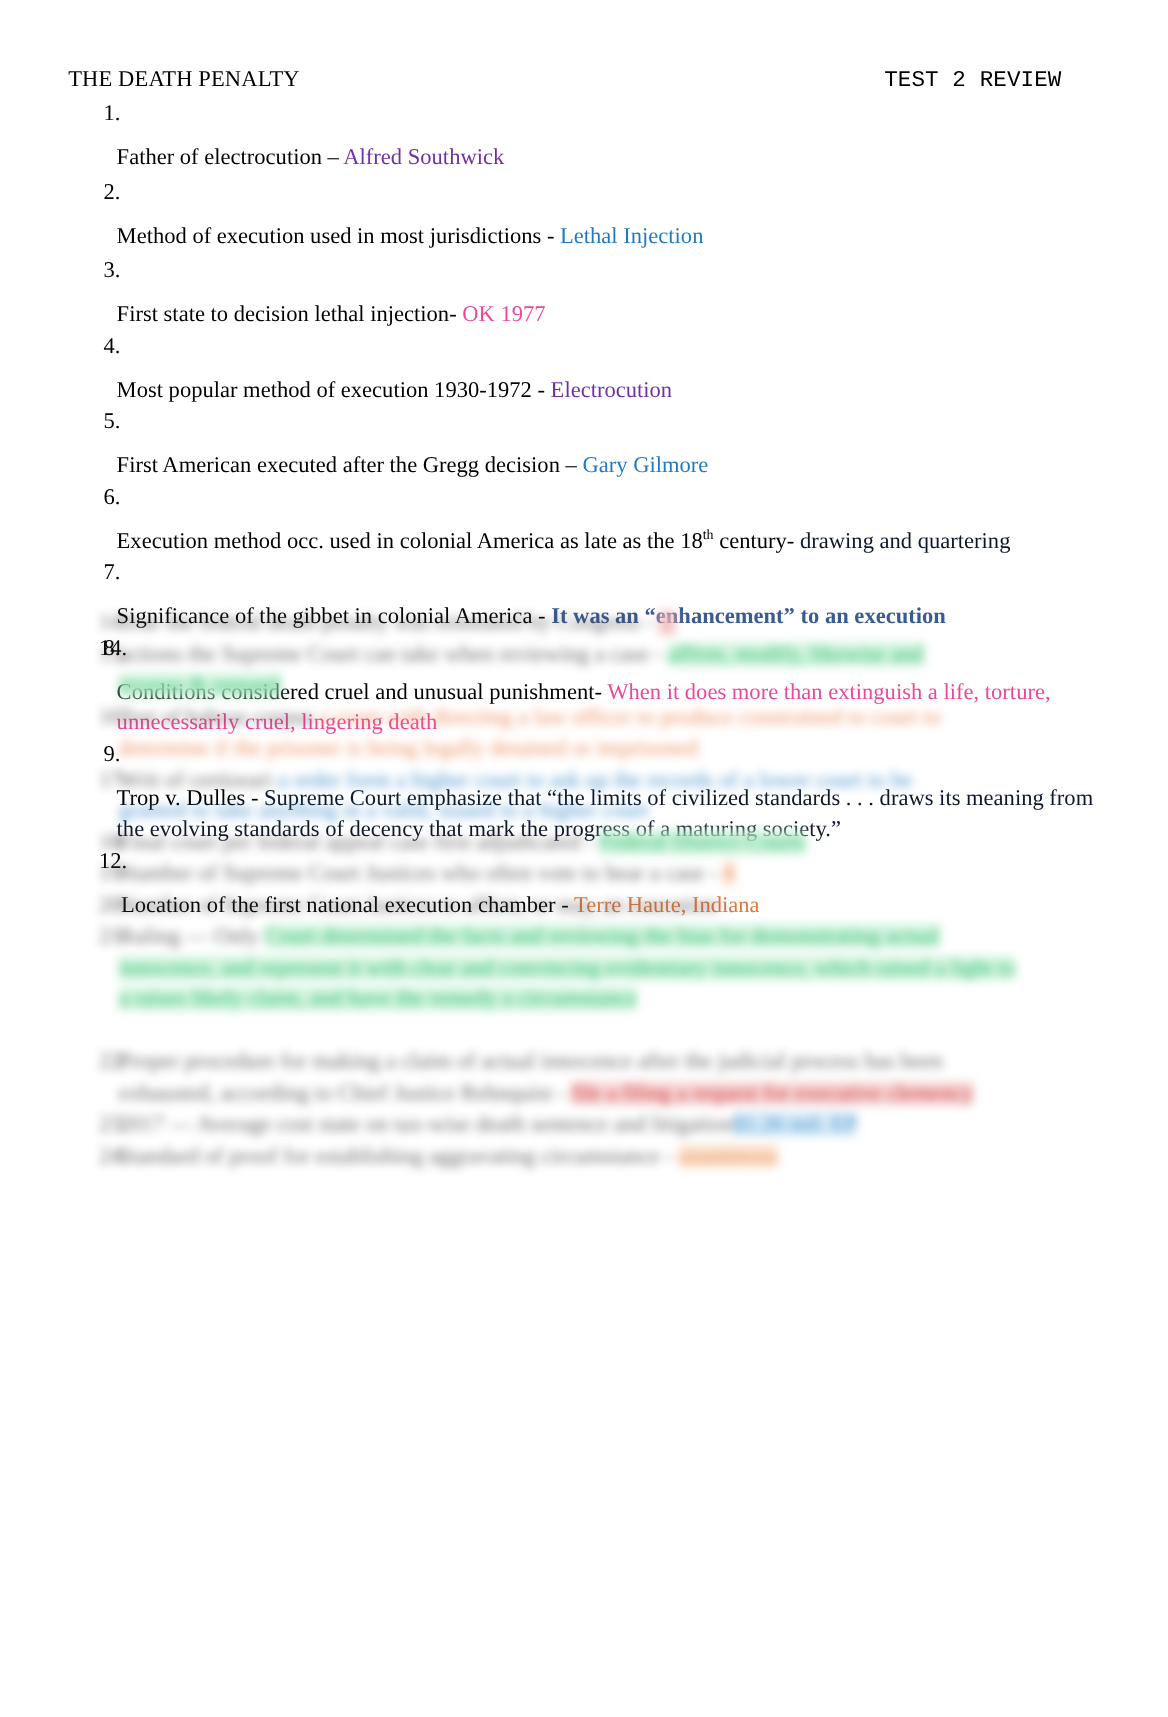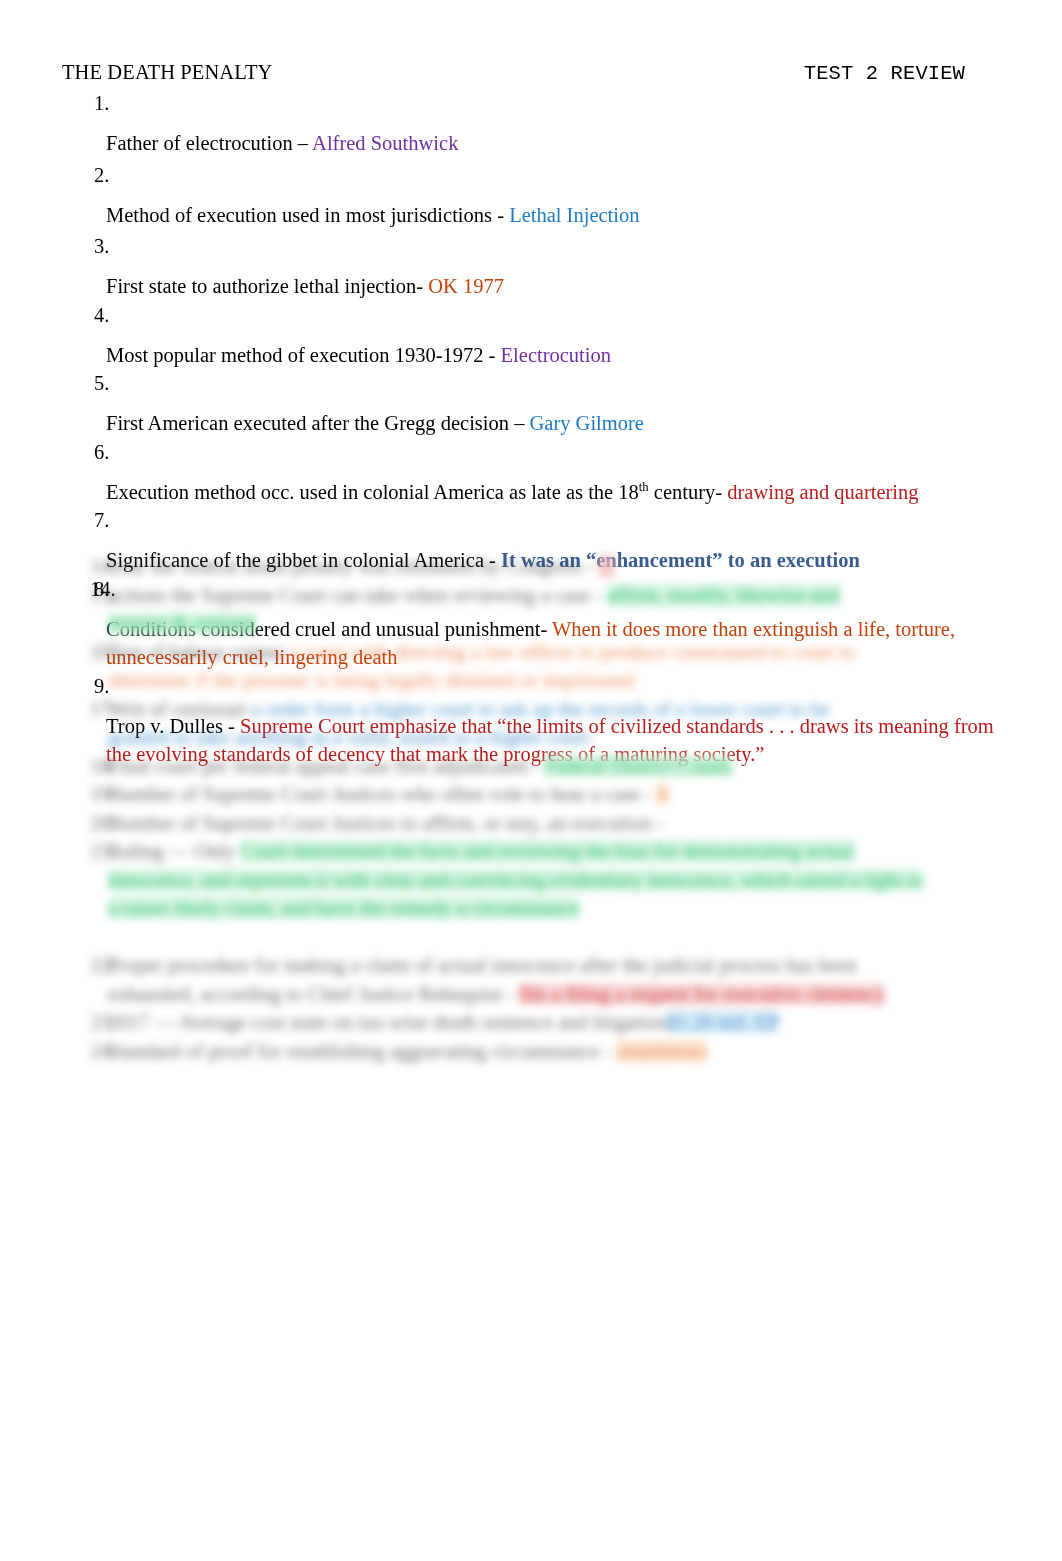--- a/index.html
+++ b/index.html
@@ -73,22 +73,22 @@
     text-indent: 0;
     margin-top: 40px;
   }
   
   .sp-1  { margin-top: 3px; }
   .sp-0  { margin-top: 0px; }
 
   
   .a-purple { color: #7030A0; }
   .a-blue   { color: #1F7AC0; }
-  .a-red    { color: #c2410c; }
-  .a-green  { color: #b91c1c; }
+  .a-red    { color: #ec4899; }
+  .a-green  { color: #0f172a; }
   .a-navy   { color: #3A5A92; font-weight: bold; }
   .a-orange { color: #E8763A; }
 
   sup.sup { font-size: 0.62em; vertical-align: super; line-height: 0; }
 
   
   .blurred {
     position: absolute;
     left: 62px;
     top: 552px;
@@ -150,21 +150,21 @@
       <span class="qbody"><span>Father of electrocution – </span><span class="a-purple">Alfred Southwick</span></span>
     </li>
 
     <li class="qitem sp-1">
       <span class="qnum">2.</span>
       <span class="qbody"><span>Method of execution used in most jurisdictions - </span><span class="a-blue">Lethal Injection</span></span>
     </li>
 
     <li class="qitem sp-1">
       <span class="qnum">3.</span>
-      <span class="qbody"><span>First state to authorize lethal injection- </span><span class="a-red">OK 1977</span></span>
+      <span class="qbody"><span>First state to decision lethal injection- </span><span class="a-red">OK 1977</span></span>
     </li>
 
     <li class="qitem sp-0">
       <span class="qnum">4.</span>
       <span class="qbody"><span>Most popular method of execution 1930-1972 - </span><span class="a-purple">Electrocution</span></span>
     </li>
 
     <li class="qitem sp-0">
       <span class="qnum">5.</span>
       <span class="qbody"><span>First American executed after the Gregg  decision – </span><span class="a-blue">Gary Gilmore</span></span>
@@ -185,20 +185,24 @@
       <span class="qbody"><span>Conditions considered cruel and unusual punishment- </span><span class="a-red">When it does more than extinguish a life, torture, unnecessarily cruel, lingering death</span></span>
     </li>
 
     <li class="qitem sp-0">
       <span class="qnum">9.</span>
       <span class="qbody"><span>Trop v. Dulles - </span><span class="a-green">Supreme Court emphasize that “the limits of civilized standards . . . draws its meaning from the evolving standards of decency that mark the progress of a maturing society.”</span></span>
     </li>
 
 
 
+    <li class="qitem sp-0">
+      <span class="qnum tight">12.</span>
+      <span class="qbody"><span>Location of the first national execution chamber - </span><span class="a-orange">Terre Haute, Indiana</span></span>
+    </li>
 
 
   </ol>
 
   <div class="blur-sharp-num">14.</div>
 
   <div class="blurred">
     <div class="bline">
       <span class="bn t-grey">14.</span><span class="t-grey">Year the federal death penalty  was reinstated by Congress -</span> <span class="hl-pink t-red">&nbsp;&nbsp;&nbsp;</span>
     </div>

